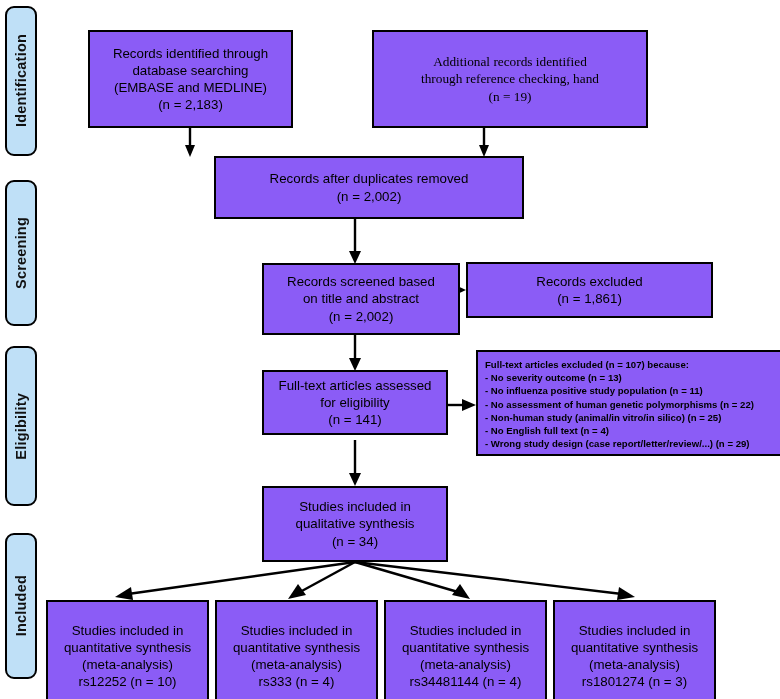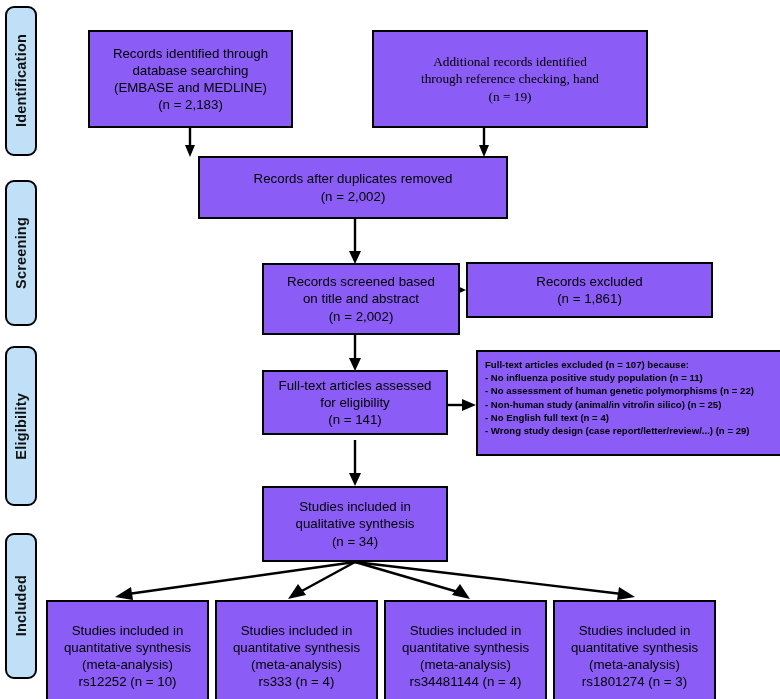--- a/index.html
+++ b/index.html
@@ -112,21 +112,21 @@
   </div>
 
   <div class="box" style="left:372px;top:30px;width:276px;height:98px;font-family:Liberation Serif, serif;">
     <div class="btxt">
       <div>Additional records identified</div>
       <div>through reference checking, hand</div>
       <div>(n = 19)</div>
     </div>
   </div>
 
-  <div class="box" style="left:198px;top:156px;width:310px;height:63px;">
+  <div class="box" style="left:214px;top:156px;width:310px;height:63px;">
     <div class="btxt">
       <div>Records after duplicates removed</div>
       <div>(n = 2,002)</div>
     </div>
   </div>
 
   <div class="box" style="left:262px;top:263px;width:198px;height:72px;">
     <div class="btxt">
       <div>Records screened based</div>
       <div>on title and abstract</div>
@@ -145,20 +145,21 @@
     <div class="btxt">
       <div>Full-text articles assessed</div>
       <div>for eligibility</div>
       <div>(n = 141)</div>
     </div>
   </div>
 
   <div class="box listbox" style="left:476px;top:350px;width:346px;height:106px;">
     <div class="btxt">
       <div>Full-text articles excluded (n = 107) because:</div>
+      <div>- No severity outcome (n =  13)</div>
       <div>- No influenza positive study  population (n = 11)</div>
       <div>- No assessment of human genetic polymorphisms (n = 22)</div>
       <div>- Non-human study (animal/in vitro/in silico) (n = 25)</div>
       <div>- No English full text (n = 4)</div>
       <div>- Wrong study design (case report/letter/review/...) (n = 29)</div>
     </div>
   </div>
 
   <div class="box" style="left:262px;top:486px;width:186px;height:76px;">
     <div class="btxt">

